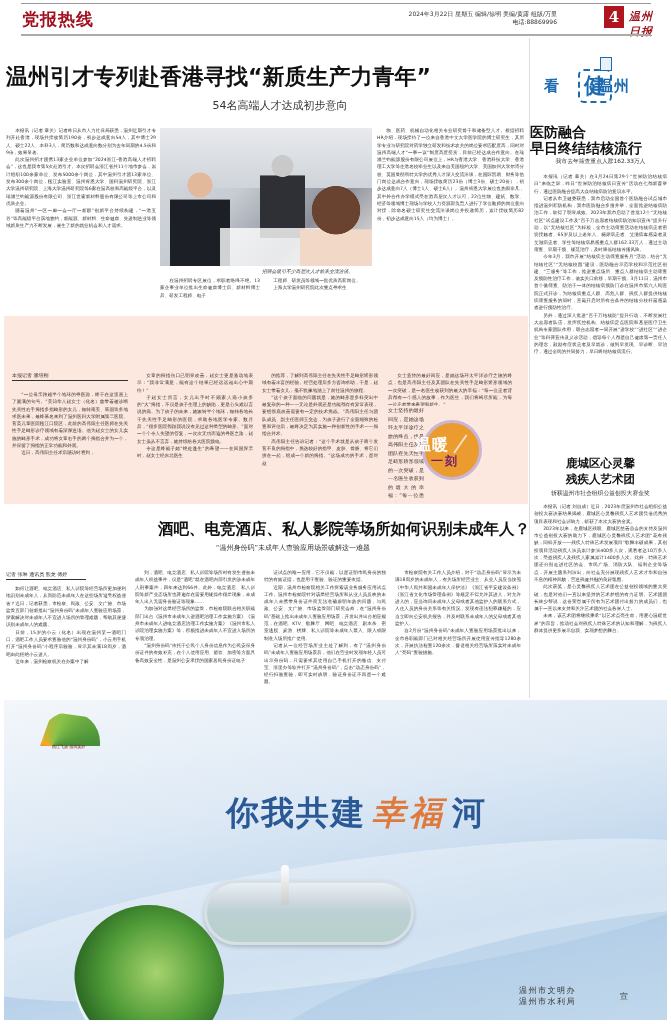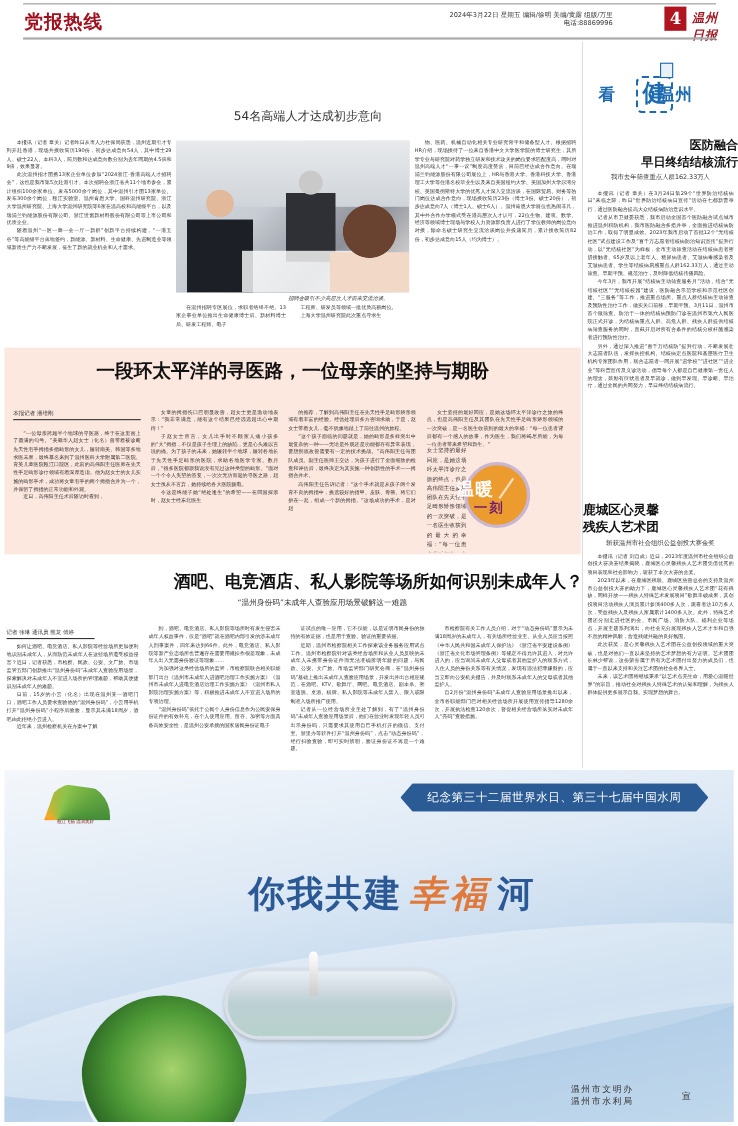--- a/index.html
+++ b/index.html
@@ -47,24 +47,24 @@
 
   
   .right-sep { position: absolute; left: 529px; top: 38px; width: 1px; height: 660px; background: #ddd; }
   .kjwz { position: absolute; left: 540px; top: 65px; width: 125px; height: 50px; }
   .kjwz .k1, .kjwz .k3 { position: absolute; top: 12px; font-size: 15px; font-weight: bold; color: #1c6ab0; }
   .kjwz .k1 { left: 4px; }
   .kjwz .k3 { left: 58px; letter-spacing: 1px; text-align: center; }
   .kjwz .k2 { position: absolute; left: 38px; top: 4px; width: 34px; height: 34px; border: 2px dashed #1c6ab0; border-radius: 6px; font-size: 22px; font-weight: bold; color: #1c6ab0; text-align: center; line-height: 30px; }
   .kjwz .clip { position: absolute; left: 60px; top: -8px; width: 12px; height: 14px; border: 1.5px solid #1c6ab0; background: #e8f0f8; }
 
-  .r1-title { position: absolute; left: 530px; top: 124px; width: 141px; text-align: right; font-size: 11px; font-weight: bold; color: #111; line-height: 16px; font-family: "DejaVu Serif", serif; }
+  .r1-title { position: absolute; left: 530px; top: 124px; width: 141px; text-align: left; font-size: 14px; font-weight: bold; color: #111; line-height: 16px; font-family: "DejaVu Serif", serif; }
   .r1-sub { position: absolute; left: 530px; top: 157px; width: 141px; text-align: center; font-size: 5.8px; color: #333; }
 
-  .r2-title { position: absolute; left: 530px; top: 455px; width: 141px; text-align: left; font-size: 11.5px; font-weight: bold; color: #111; line-height: 16px; font-family: "DejaVu Serif", serif; }
+  .r2-title { position: absolute; left: 530px; top: 455px; width: 141px; text-align: center; font-size: 11.5px; font-weight: bold; color: #111; line-height: 16px; font-family: "DejaVu Serif", serif; }
   .r2-sub { position: absolute; left: 530px; top: 489px; width: 141px; text-align: center; font-size: 5.8px; color: #333; }
 
   
   .ad { position: absolute; left: 4px; top: 700px; width: 663px; height: 320px; overflow: hidden;
         background: linear-gradient(170deg, #f4f7fb 0%, #dde9f5 35%, #b9d2ea 70%, #d7e6f3 100%); }
   .ad .wave1 { position: absolute; left: -50px; top: 160px; width: 800px; height: 120px; border-radius: 50%; background: rgba(255,255,255,0.35); transform: rotate(-8deg); }
   .ad .wave2 { position: absolute; left: 250px; top: 230px; width: 600px; height: 140px; border-radius: 50%; background: rgba(160,195,225,0.4); transform: rotate(-12deg); }
   .ad-logo { position: absolute; left: 32px; top: 10px; width: 70px; height: 42px; }
   .ad-logo .fan { position: absolute; left: 4px; top: 2px; width: 60px; height: 34px; border-radius: 60px 60px 0 0; background: conic-gradient(from 200deg at 20% 100%, #e64a19, #f9a825, #8bc34a, #2e7d32, #2e7d32); clip-path: polygon(0 100%, 20% 0, 100% 20%, 100% 100%); }
   .ad-logo .txt { position: absolute; left: 16px; top: 34px; font-size: 4px; color: #8a2020; white-space: nowrap; }
@@ -88,20 +88,21 @@
     <div class="section-name">党报热线</div>
     <div class="meta">
       <div>2024年3月22日 星期五  编辑/徐明 美编/黄露 组版/万里</div>
       <div>电话:88869996</div>
     </div>
     <div class="page-num">4</div>
     <div class="paper-name">温州日报</div>
     <div class="botline"></div>
   </div>
 
+  <div class="lead-title">温州引才专列赴香港寻找“新质生产力青年”</div>
   <div class="lead-sub">54名高端人才达成初步意向</div>
 
   <div class="col-text" style="left:6px; top:127px; width:150px; height:180px;">
     <p>本报讯（记者 章关）记者昨日从市人力社保局获悉，温州近期引才专列开赴香港，现场共接收简历190份，初步达成意向54人，其中博士29人、硕士22人、本科3人，简历数和达成意向数分别为去年同期的4.5倍和9倍，效果显著。</p>
     <p>此次温州招才团携13家企业单位参加“2024浙江-香港高端人才招聘会”，这也是我市第5次赴港引才。本次招聘会浙江省共11个地市参会，累计组织100余家单位、发布5000余个岗位，其中温州引才团13家单位、发布300余个岗位，瓯江实验室、温州肯恩大学、国科温州研究院、浙江大学温州研究院、上海大学温州研究院等6家在温高校和高能级平台，以及瑞浦兰钧能源股份有限公司、浙江世窗新材料股份有限公司等上市公司和优质企业。</p>
     <p>随着温州“一区一廊一会一厅一新群”创新平台持续构建，“一港五谷”等高能级平台落地签约，新能源、新材料、生命健康、先进制造业等领域新质生产力不断发展，催生了新的就业机会和人才需求。</p>
   </div>
 
   <div class="photo">
     <div class="booth"></div>
@@ -117,21 +118,20 @@
   </div>
   <div class="col-text" style="left:264px; top:277px; width:110px; height:24px;">
     <p>工程师、研发员等领域一批优质高薪岗位。</p>
     <p>上海大学温州研究院此次重点寻求生</p>
   </div>
   <div class="col-text" style="left:377px; top:127px; width:147px; height:172px;">
     <p>物、医药、机械自动化相关专业研究骨干和储备型人才。根据招聘HR介绍，现场接待了一位来自香港中文大学医学院的博士研究生，其所学专业与研究院对药学独立研发和技术攻关的岗位要求匹配度高，同时对温州高端人才“一事一议”制度高度赞赏，目前已经达成合作意向。在瑞浦兰钧能源股份有限公司展位上，HR与香港大学、香港科技大学、香港理工大学等住港名校毕业生以及来自美国纽约大学、美国加州大学尔湾分校、英国曼彻斯特大学的优秀人才深入交流洽谈，在国际贸易、财务等热门岗位达成合作意向，现场接收简历23份（博士3份、硕士20份），初步达成意向7人（博士1人、硕士6人）。温州肯恩大学展位也热闹非凡，其中外合作办学模式受在港高层次人才认可，22位生物、建筑、数学、经济等领域博士现场与学校人力资源部负责人进行了学位教师的岗位意向对接，除命名硕士研究生交流洽谈岗位并投递简历，累计接收简历82份，初步达成意向15人（均为博士）。</p>
   </div>
 
   <div class="feature">
-    <div class="feature-title">一段环太平洋的寻医路，一位母亲的坚持与期盼</div>
     <div class="feature-byline">本报记者 潘培刚</div>
   </div>
   <div class="col-text" style="left:12px; top:391px; width:116px; height:110px;">
     <p>“一位母亲跨越半个地球的寻医路，终于在这里画上了圆满的句号。”美籍华人赵女士（化名）曾带着被诊断先天性右手拇指多指畸形的女儿，辗转南美、韩国等多地求医未果，最终慕名来到了温州医科大学附属第二医院、育英儿童医院瓯江口院区，此前的高伟阳主任医师在先天性手足畸形诊疗领域有着深厚造诣。他为赵女士的女儿实施的畸形手术，成功将女童右手的两个拇指合并为一个，并保留了拇指的正常功能和外观。</p>
     <p>近日，高伟阳主任术后随访时看到，</p>
   </div>
   <div class="col-text" style="left:137px; top:372px; width:116px; height:130px;">
     <p>女童的拇指伤口已明显改善，赵女士更是激动地表示：“我非常满意，能有这个结果已经远远超出心中期待！”</p>
     <p>子赵女士所言，女儿出手时不顾家人痛小孩多的“大”拇指，不仅是孩子生理上的缺陷，更是心头难以言说的痛。为了孩子的未来，她辗转半个地球，辗转各地长于先天性手足畸形的医院，求助各地医学专家。数月后，“很多医院都跟我说没有见过这种类型的畸形。”面对一个个令人失望的答复，一次次无功而返的寻医之路，赵女士虽从不言弃，她持续给各大医院拨电。</p>
     <p>令这是终能子她“绝处逢生”的希望——在回国探亲时，赵女士经东北医生</p>
@@ -209,21 +209,20 @@
     <p>未来，该艺术团将继续秉承“以艺术点亮生命，用爱心温暖世界”的宗旨，推动社会对残疾人特殊艺术的认知和理解，为残疾人群体提供更多展示自我、实现梦想的舞台。</p>
   </div>
 
   <div class="ad">
     <div class="wave1"></div>
     <div class="wave2"></div>
     <div class="ad-logo">
       <div class="fan"></div>
       <div class="txt">瓯江飞扬 温润美好</div>
     </div>
-    <div class="ad-banner">纪念第三十二届世界水日、第三十七届中国水周</div>
     <div class="ad-line2">
       <span>你我共建</span><span class="happy">幸福</span><span>河</span>
     </div>
     <div class="ad-lens">
       <div class="tower"></div>
     </div>
     <div class="ad-globe"></div>
     <div class="ad-credit">
       <div>温州市文明办</div>
       <div>温州市水利局</div>

